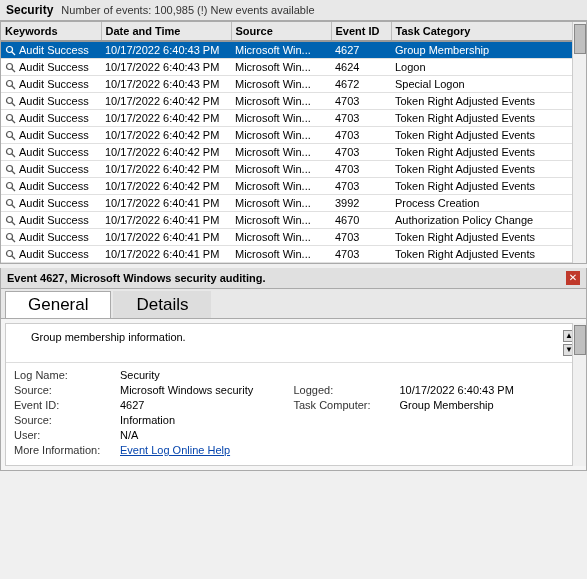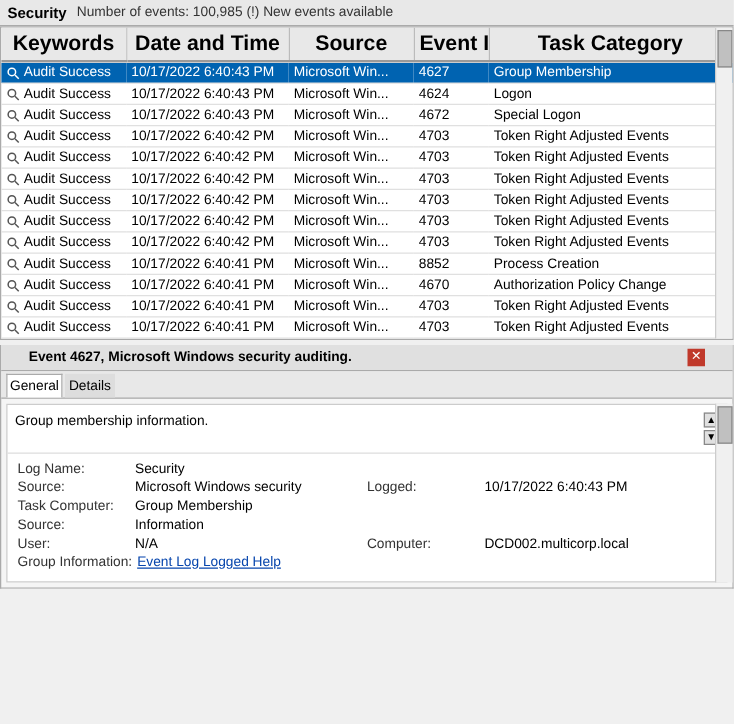--- a/index.html
+++ b/index.html
@@ -34,23 +34,23 @@
     .event-table {
       width: 100%;
       border-collapse: collapse;
       table-layout: fixed;
     }
     .event-table thead th {
       background: #e8e8e8;
       border-right: 1px solid #bbb;
       border-bottom: 2px solid #999;
       padding: 3px 4px;
-      text-align: center;
+      text-align: left;
       font-weight: bold;
-      font-size: 17px;
+      font-size: 11px;
       white-space: nowrap;
       overflow: hidden;
     }
     .event-table thead th:first-child { width: 100px; }
     .event-table thead th:nth-child(2) { width: 130px; }
     .event-table thead th:nth-child(3) { width: 100px; }
     .event-table thead th:nth-child(4) { width: 60px; }
     .event-table thead th:nth-child(5) { width: auto; }
 
     .event-table tbody tr {
@@ -106,21 +106,21 @@
     
     .detail-panel {
       background: #f5f5f5;
       border: 1px solid #aaa;
       border-top: none;
       margin-top: 4px;
     }
     .detail-title-bar {
       background: #e0e0e0;
       border-bottom: 1px solid #aaa;
-      padding: 3px 22px;
+      padding: 3px 6px;
       display: flex;
       align-items: center;
       justify-content: space-between;
     }
     .detail-title {
       font-size: 11px;
       font-weight: bold;
     }
     .close-btn {
       width: 14px;
@@ -137,22 +137,22 @@
     }
 
     
     .tabs {
       display: flex;
       border-bottom: 1px solid #aaa;
       background: #e8e8e8;
       padding: 2px 4px 0;
     }
     .tab {
-      padding: 3px 2px;
-      font-size: 11px;
+      padding: 3px 22px;
+      font-size: 17px;
       cursor: pointer;
       border: 1px solid transparent;
       border-bottom: none;
       background: #ddd;
       margin-right: 2px;
     }
     .tab.active {
       background: #fff;
       border-color: #aaa;
       border-bottom-color: #fff;
@@ -169,21 +169,21 @@
     }
     .detail-textarea-area {
       padding: 6px;
       font-size: 11px;
       line-height: 1.4;
       border-bottom: 1px solid #ddd;
       display: flex;
       justify-content: space-between;
       align-items: flex-start;
     }
-    .textarea-text { flex: 1; }
+    .textarea-text { flex: 1; margin-left: 19px; }
     .textarea-scroll { display: flex; flex-direction: column; gap: 2px; padding-left: 4px; }
     .scroll-up, .scroll-down {
       width: 12px; height: 12px;
       background: #e0e0e0;
       border: 1px solid #888;
       display: flex; align-items: center; justify-content: center;
       font-size: 8px; cursor: pointer;
     }
 
     
@@ -192,21 +192,21 @@
       font-size: 11px;
     }
     .field-row {
       display: flex;
       margin-bottom: 3px;
       gap: 0;
     }
     .field-half {
       display: flex;
       flex: 1;
-      gap: 4px;
+      gap: 16px;
     }
     .field-label {
       color: #333;
       font-weight: normal;
       min-width: 90px;
       flex-shrink: 0;
     }
     .field-value {
       color: #000;
     }
@@ -410,21 +410,21 @@
       <svg viewBox="0 0 11 11" xmlns="http://www.w3.org/2000/svg">
         <circle cx="4.5" cy="4.5" r="3" stroke="#555" stroke-width="1.2" fill="none"></circle>
         <line x1="7" y1="7" x2="10" y2="10" stroke="#555" stroke-width="1.2"></line>
       </svg>
     </span>
     <span>Audit Success</span>
   </div>
             </td>
             <td>10/17/2022 6:40:41 PM</td>
             <td>Microsoft Win...</td>
-            <td>8852</td>
+            <td>3992</td>
             <td>Process Creation</td>
           </tr>
           <tr>
             <td>
               <div class="keyword-cell">
     <span class="search-icon">
       <svg viewBox="0 0 11 11" xmlns="http://www.w3.org/2000/svg">
         <circle cx="4.5" cy="4.5" r="3" stroke="#555" stroke-width="1.2" fill="none"></circle>
         <line x1="7" y1="7" x2="10" y2="10" stroke="#555" stroke-width="1.2"></line>
       </svg>
@@ -511,44 +511,44 @@
         <span class="field-label">Source:</span>
         <span class="field-value">Microsoft Windows security</span>
       </div>
       <div class="field-half">
         <span class="field-label">Logged:</span>
         <span class="field-value">10/17/2022 6:40:43 PM</span>
       </div>
     </div>
           <div class="field-row">
       <div class="field-half">
+        <span class="field-label">Event ID:</span>
+        <span class="field-value">4627</span>
+      </div>
+      <div class="field-half">
         <span class="field-label">Task Computer:</span>
         <span class="field-value">Group Membership</span>
       </div>
     </div>
           <div class="field-row">
       <div class="field-half">
         <span class="field-label">Source:</span>
         <span class="field-value">Information</span>
       </div>
     </div>
           <div class="field-row">
       <div class="field-half">
         <span class="field-label">User:</span>
         <span class="field-value">N/A</span>
       </div>
-      <div class="field-half">
-        <span class="field-label">Computer:</span>
-        <span class="field-value">DCD002.multicorp.local</span>
-      </div>
     </div>
           <div class="field-row">
       <div class="field-half">
-        <span class="field-label">Group Information:</span>
-        <span class="field-value link">Event Log Logged Help</span>
+        <span class="field-label">More Information:</span>
+        <span class="field-value link">Event Log Online Help</span>
       </div>
     </div>
         </div>
     </div>
     <div class="scrollbar-v-detail">
       <div class="scrollbar-thumb"></div>
     </div>
   </div>
 </div>
 

